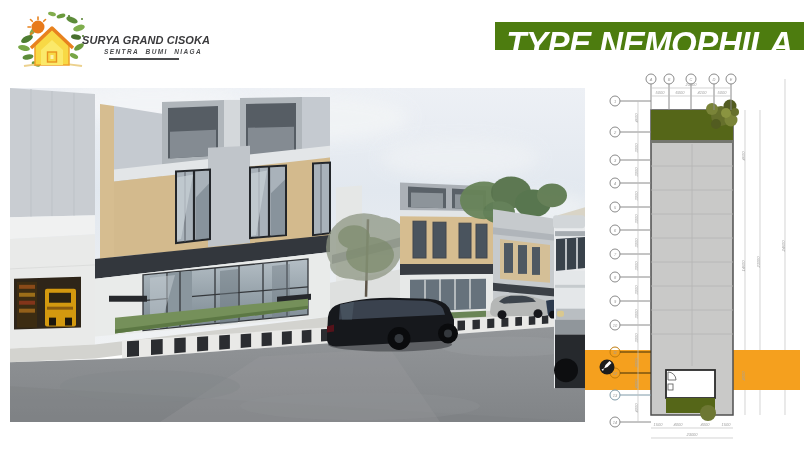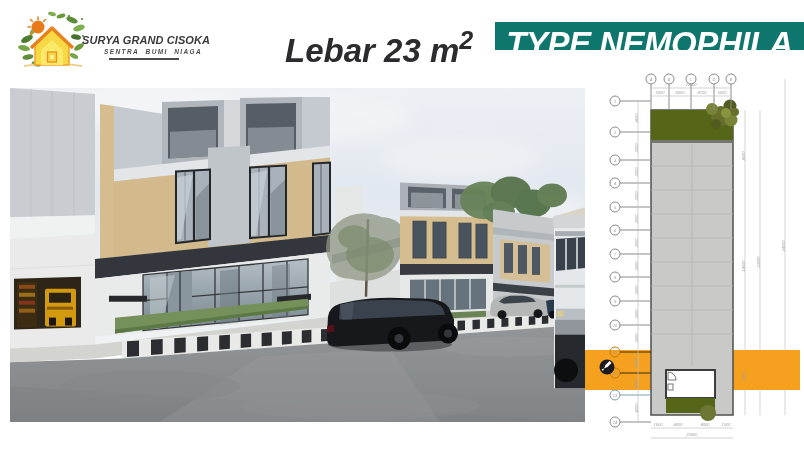--- a/index.html
+++ b/index.html
@@ -51,23 +51,22 @@
     <rect x="31.5" y="46" width="9" height="10" fill="#f8d945" stroke="#e8941e" stroke-width="1.4"></rect>
     <rect x="34.5" y="49" width="3" height="4" fill="#fdf3b0"></rect>
   </svg>
 
   <div class="abs" style="left:82px;top:34px;width:130px;font-size:11px;font-weight:bold;color:#3a3a3c;letter-spacing:0.1px;white-space:nowrap">SURYA GRAND CISOKA</div>
 
   <div class="abs" style="left:104px;top:48px;font-size:6.5px;font-weight:bold;color:#4a4b4d;letter-spacing:1.4px;white-space:nowrap">SENTRA&nbsp; BUMI&nbsp; NIAGA</div>
 
   <div class="abs" style="left:109px;top:58px;width:70px;height:1.5px;background:#4a4b4d"></div>
 
-  <div class="abs" style="left:285px;top:26px;font-size:33px;font-weight:bold;color:#2c2c2e;letter-spacing:0px;white-space:nowrap">Lebar 23 m<span style="font-size:25px;vertical-align:13px">2</span></div>
-
-  <div class="abs" style="left:495px;top:22px;width:309px;height:28px;background:#0f766e;color:#ffffff;font-size:33px;font-weight:bold;letter-spacing:-0.5px;text-align:center;line-height:44px;white-space:nowrap">TYPE NEMOPHILA</div>
+
+  <div class="abs" style="left:495px;top:22px;width:309px;height:28px;background:#4d7c0f;color:#ffffff;font-size:33px;font-weight:bold;letter-spacing:-0.5px;text-align:center;line-height:44px;white-space:nowrap">TYPE NEMOPHILA</div>
 
   <svg class="abs" style="left:10px;top:88px" width="575" height="334" viewBox="0 0 575 336" preserveAspectRatio="none">
     <defs>
       <linearGradient id="sky" x1="0" y1="0" x2="0" y2="1">
         <stop offset="0" stop-color="#edf0f5"></stop>
         <stop offset="0.4" stop-color="#e2e8ef"></stop>
         <stop offset="1" stop-color="#f0f2f4"></stop>
       </linearGradient>
       <linearGradient id="road" x1="0" y1="0" x2="0" y2="1">
         <stop offset="0" stop-color="#939699"></stop>

